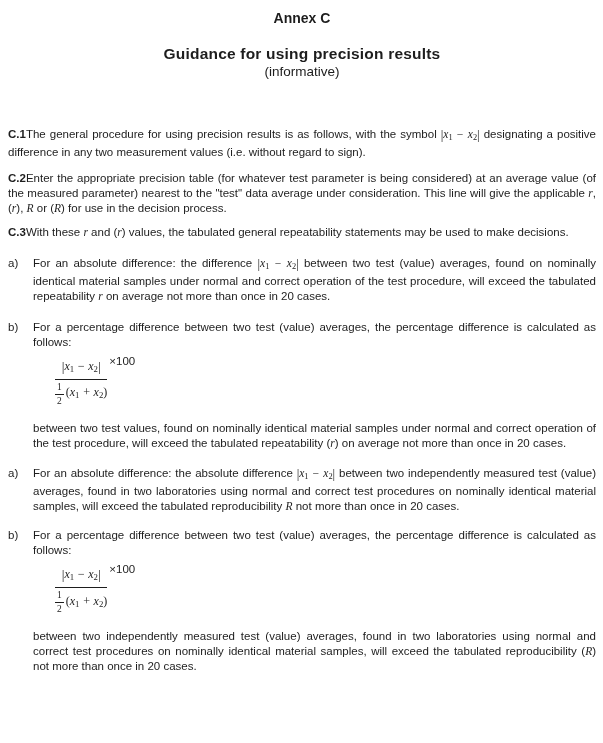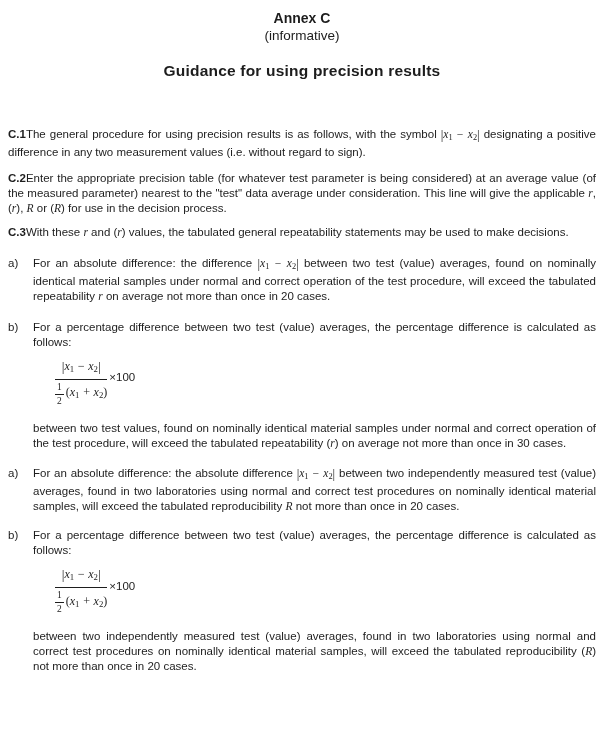--- a/index.html
+++ b/index.html
@@ -24,41 +24,41 @@
   .mt11{margin-top:11px;} .mt9{margin-top:9px;} .mt16{margin-top:16px;}
   .mt15{margin-top:15px;} .mt14{margin-top:14px;}
   .mtf{margin-top:9px;}
   
   .run-t{}
   .run-m{font-family:"Liberation Serif",serif;font-style:italic;}
   .run-s{font-family:"Liberation Serif",serif;font-style:normal;font-size:0.73em;vertical-align:-0.22em;}
   .run-v{font-family:"Liberation Serif",serif;font-style:normal;font-size:1.12em;vertical-align:-0.08em;}
   
   .formula{
-    display:flex;align-items:center;
+    display:flex;
     margin-left:47px;
     font-family:"Liberation Serif",serif;font-style:normal;
     font-size:12px;line-height:15px;
   }
   .frac{display:inline-flex;flex-direction:column;align-items:center;}
   .num{padding:0 3px 2px;}
   .den{display:flex;align-items:center;border-top:1.2px solid #1d1d1d;padding-top:2px;}
   .mini{display:inline-flex;flex-direction:column;align-items:center;font-size:9.5px;line-height:11px;margin-right:2px;}
   .mnum{border-bottom:1px solid #1d1d1d;padding:0 2px 1px;}
   .mden{padding-top:1px;}
   .times{font-family:Liberation Sans, sans-serif;font-style:normal;font-size:11.5px;position:relative;top:-5px;margin-left:2px;}
 </style>
 </head>
 <body>
 
 <div class="doc">
 
   <div class="center h1">Annex C</div>
+  <div class="center h2">Guidance for using precision results</div>
   <div class="center h1sub">(informative)</div>
-  <div class="center h2">Guidance for using precision results</div>
 
   <p class="para mt-c1"><span class="plabel">C.1</span><span><span class="run-t">The general procedure for using precision results is as follows, with the symbol </span><span class="run-v">|</span><span class="run-m">x</span><span class="run-s">1</span><span class="run-m"> − </span><span class="run-m">x</span><span class="run-s">2</span><span class="run-v">|</span><span class="run-t"> designating a positive difference in any two measurement values (i.e. without regard to sign).</span></span></p>
 
   <p class="para mt11"><span class="plabel">C.2</span><span><span class="run-t">Enter the appropriate precision table (for whatever test parameter is being considered) at an average value (of the measured parameter) nearest to the "test" data average under consideration. This line will give the applicable </span><span class="run-m">r</span><span class="run-t">, (</span><span class="run-m">r</span><span class="run-t">), </span><span class="run-m">R</span><span class="run-t"> or (</span><span class="run-m">R</span><span class="run-t">) for use in the decision process.</span></span></p>
 
   <p class="para mt9"><span class="plabel">C.3</span><span><span class="run-t">With these </span><span class="run-m">r</span><span class="run-t"> and (</span><span class="run-m">r</span><span class="run-t">) values, the tabulated general repeatability statements may be used to make decisions.</span></span></p>
 
   <div class="li mt16">
     <span class="marker">a)</span>
     <span class="libody"><span class="run-t">For an absolute difference: the difference </span><span class="run-v">|</span><span class="run-m">x</span><span class="run-s">1</span><span class="run-m"> − </span><span class="run-m">x</span><span class="run-s">2</span><span class="run-v">|</span><span class="run-t"> between two test (value) averages, found on nominally identical material samples under normal and correct operation of the test procedure, will exceed the tabulated repeatability </span><span class="run-m">r</span><span class="run-t"> on average not more than once in 20 cases.</span></span>
@@ -76,21 +76,21 @@
         <span class="mini">
           <span class="mnum">1</span>
           <span class="mden">2</span>
         </span>
         <span><span class="run-t">(</span><span class="run-m">x</span><span class="run-s">1</span><span class="run-m"> + </span><span class="run-m">x</span><span class="run-s">2</span><span class="run-t">)</span></span>
       </span>
     </span>
     <span class="times">×100</span>
   </div>
 
-  <p class="contpara mt14"><span class="run-t">between two test values, found on nominally identical material samples under normal and correct operation of the test procedure, will exceed the tabulated repeatability (</span><span class="run-m">r</span><span class="run-t">) on average not more than once in 30 cases.</span></p>
+  <p class="contpara mt14"><span class="run-t">between two test values, found on nominally identical material samples under normal and correct operation of the test procedure, will exceed the tabulated repeatability (</span><span class="run-m">r</span><span class="run-t">) on average not more than once in 20 cases.</span></p>
 
 
   <div class="li mt15">
     <span class="marker">a)</span>
     <span class="libody"><span class="run-t">For an absolute difference: the absolute difference </span><span class="run-v">|</span><span class="run-m">x</span><span class="run-s">1</span><span class="run-m"> − </span><span class="run-m">x</span><span class="run-s">2</span><span class="run-v">|</span><span class="run-t"> between two independently measured test (value) averages, found in two laboratories using normal and correct test procedures on nominally identical material samples, will exceed the tabulated reproducibility </span><span class="run-m">R</span><span class="run-t"> not more than once in 20 cases.</span></span>
   </div>
 
   <div class="li mt14">
     <span class="marker">b)</span>
     <span class="libody"><span class="run-t">For a percentage difference between two test (value) averages, the percentage difference is calculated as follows:</span></span>

